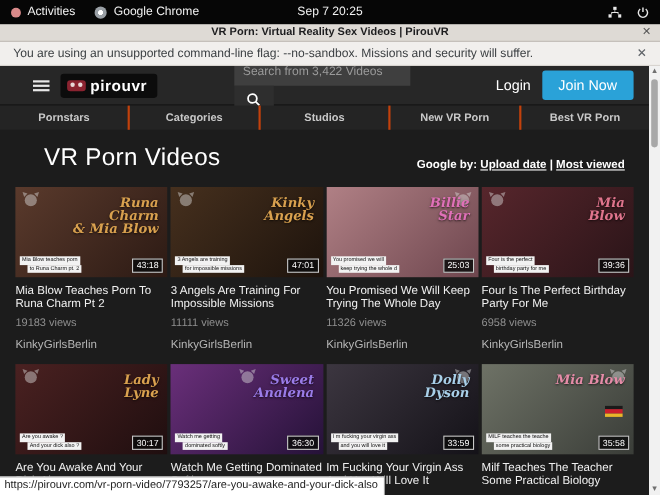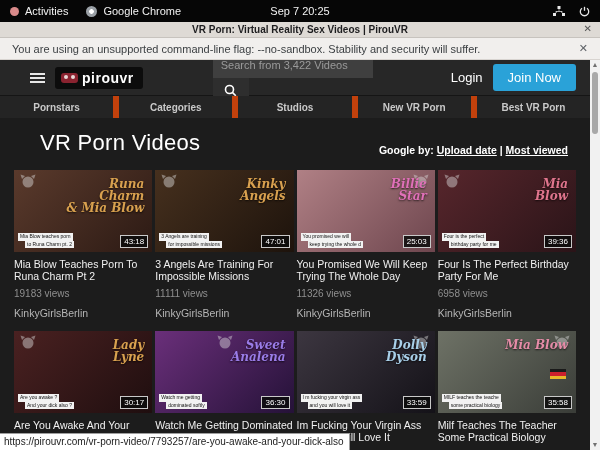--- a/index.html
+++ b/index.html
@@ -45,21 +45,21 @@
   .logo-text { color:#fff; font-size:14px; font-weight:bold; letter-spacing:.5px; }
   .search-wrap { display:flex; margin-left:60px;flex-direction:column; }
   .search-input { width:160px; height:25px; background:#3f3f3f; border:none; color:#cfcfcf; font-size:11px; padding:0 8px; outline:none; font-family:"Liberation Sans",sans-serif; }
   .search-input::placeholder { color:#9a9a9a; }
   .search-btn { width:36px; height:25px; background:#2e2e2e; border:none; color:#fff; cursor:pointer; display:flex; align-items:center; justify-content:center; }
   .login { margin-left:auto; color:#fff; font-size:13px; cursor:pointer; }
   .join-btn { background:#2aa2d8; color:#fff; border:none; font-size:13px; padding:6px 15px; border-radius:3px; cursor:pointer; font-family:"Liberation Sans",sans-serif; }
 
   
   .navbar { height:23px; background:#1f1f1f; display:flex; border-top:1px solid #151515; }
-  .nav-item { flex:1; display:flex; align-items:center; justify-content:center; color:#c9c9c9; font-size:10px; font-weight:bold; border-left:6px solid #c2410c; cursor:pointer; background:#242424; }
+  .nav-item { flex:1; display:flex; align-items:center; justify-content:center; color:#c9c9c9; font-size:10px; font-weight:bold; border-left:2px solid #c2410c; cursor:pointer; background:#242424; }
   .nav-item:first-child { border-left:none; }
 
   
   .content { padding:0 14px 0 14px; }
   .page-head { display:flex; align-items:flex-end; justify-content:space-between; margin:12px 8px 14px 10px; }
   .page-title { color:#fff; font-size:22px; font-weight:normal; letter-spacing:.3px;margin-left:16px; }
   .order-by { color:#fff; font-size:10.5px; font-weight:bold; }
   .order-by a { color:#fff; text-decoration:underline; cursor:pointer; }
 
   .grid { display:grid; grid-template-columns:repeat(4, 1fr); column-gap:3px; row-gap:2px; }
@@ -114,21 +114,21 @@
     </span>
   </div>
 </div>
 
 <div class="tabbar">
   <span>VR Porn: Virtual Reality Sex Videos | PirouVR</span>
   <span class="close">✕</span>
 </div>
 
 <div class="warnbar">
-  <span>You are using an unsupported command-line flag: --no-sandbox. Stability and security will suffer.</span>
+  <span>You are using an unsupported command-line flag: --no-sandbox. Missions and security will suffer.</span>
   <span class="close">✕</span>
 </div>
 
 <div class="page">
   <div class="page-inner">
 
     <div class="site-header">
       <div class="hamburger">
           <span></span>
           <span></span>

